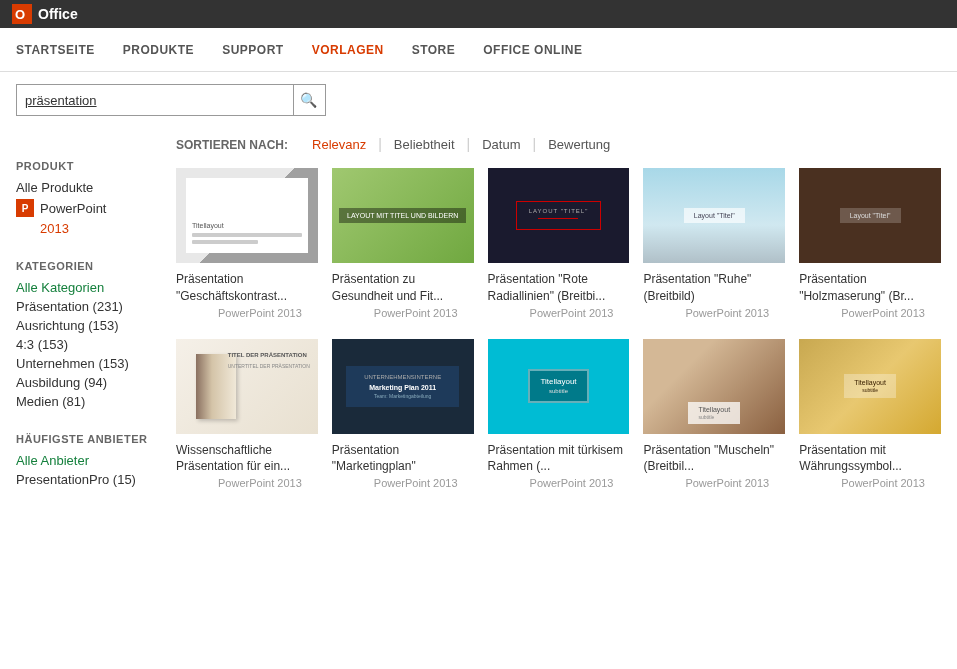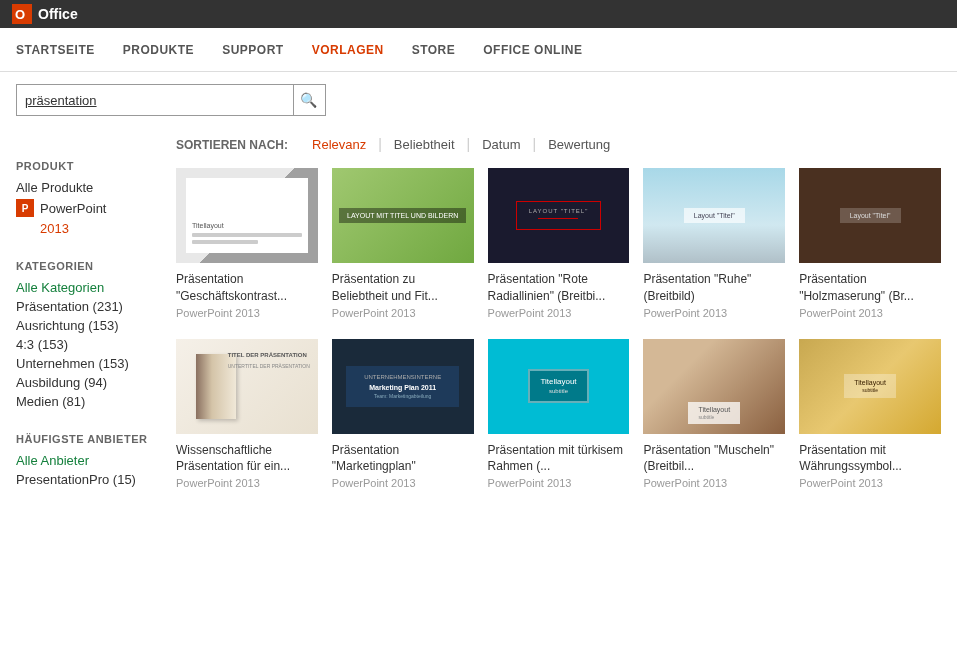--- a/index.html
+++ b/index.html
@@ -179,20 +179,21 @@
     }
     .template-title {
       font-size: 12px;
       color: #333;
       line-height: 1.4;
       margin-bottom: 2px;
     }
     .template-sub {
       font-size: 11px;
       color: #999;
+      margin-left: 42px;
     }
 
     
     .thumb-1 {
       background: linear-gradient(135deg, #e8e8e8 50%, #a0a0a0 50%);
       position: relative;
       width: 100%; height: 100%;
     }
     .thumb-1-inner {
       position: absolute;
@@ -384,21 +385,21 @@
       </div>
 
       <div class="template-card">
         <div class="template-thumb">
           <div class="thumb-2">
             <div style="position:relative;width:100%;height:100%;background:linear-gradient(135deg,#a0c870,#70a840);display:flex;align-items:center;justify-content:center;">
               <div style="background:rgba(0,0,0,0.4);color:#fff;font-size:7px;padding:4px 8px;text-align:center;">LAYOUT MIT TITEL UND BILDERN</div>
             </div>
           </div>
         </div>
-        <div class="template-title">Präsentation zu Beliebtheit und Fit...</div>
+        <div class="template-title">Präsentation zu Gesundheit und Fit...</div>
         <div class="template-sub">PowerPoint 2013</div>
       </div>
 
       <div class="template-card">
         <div class="template-thumb">
           <div class="thumb-3">
             <div style="border:1px solid #c00;padding:6px 12px;text-align:center;">
               <div style="font-size:6px;color:#aaa;text-transform:uppercase;letter-spacing:1px;">LAYOUT "TITEL"</div>
               <div style="width:40px;height:1px;background:#c00;margin:4px auto;"></div>
             </div>

